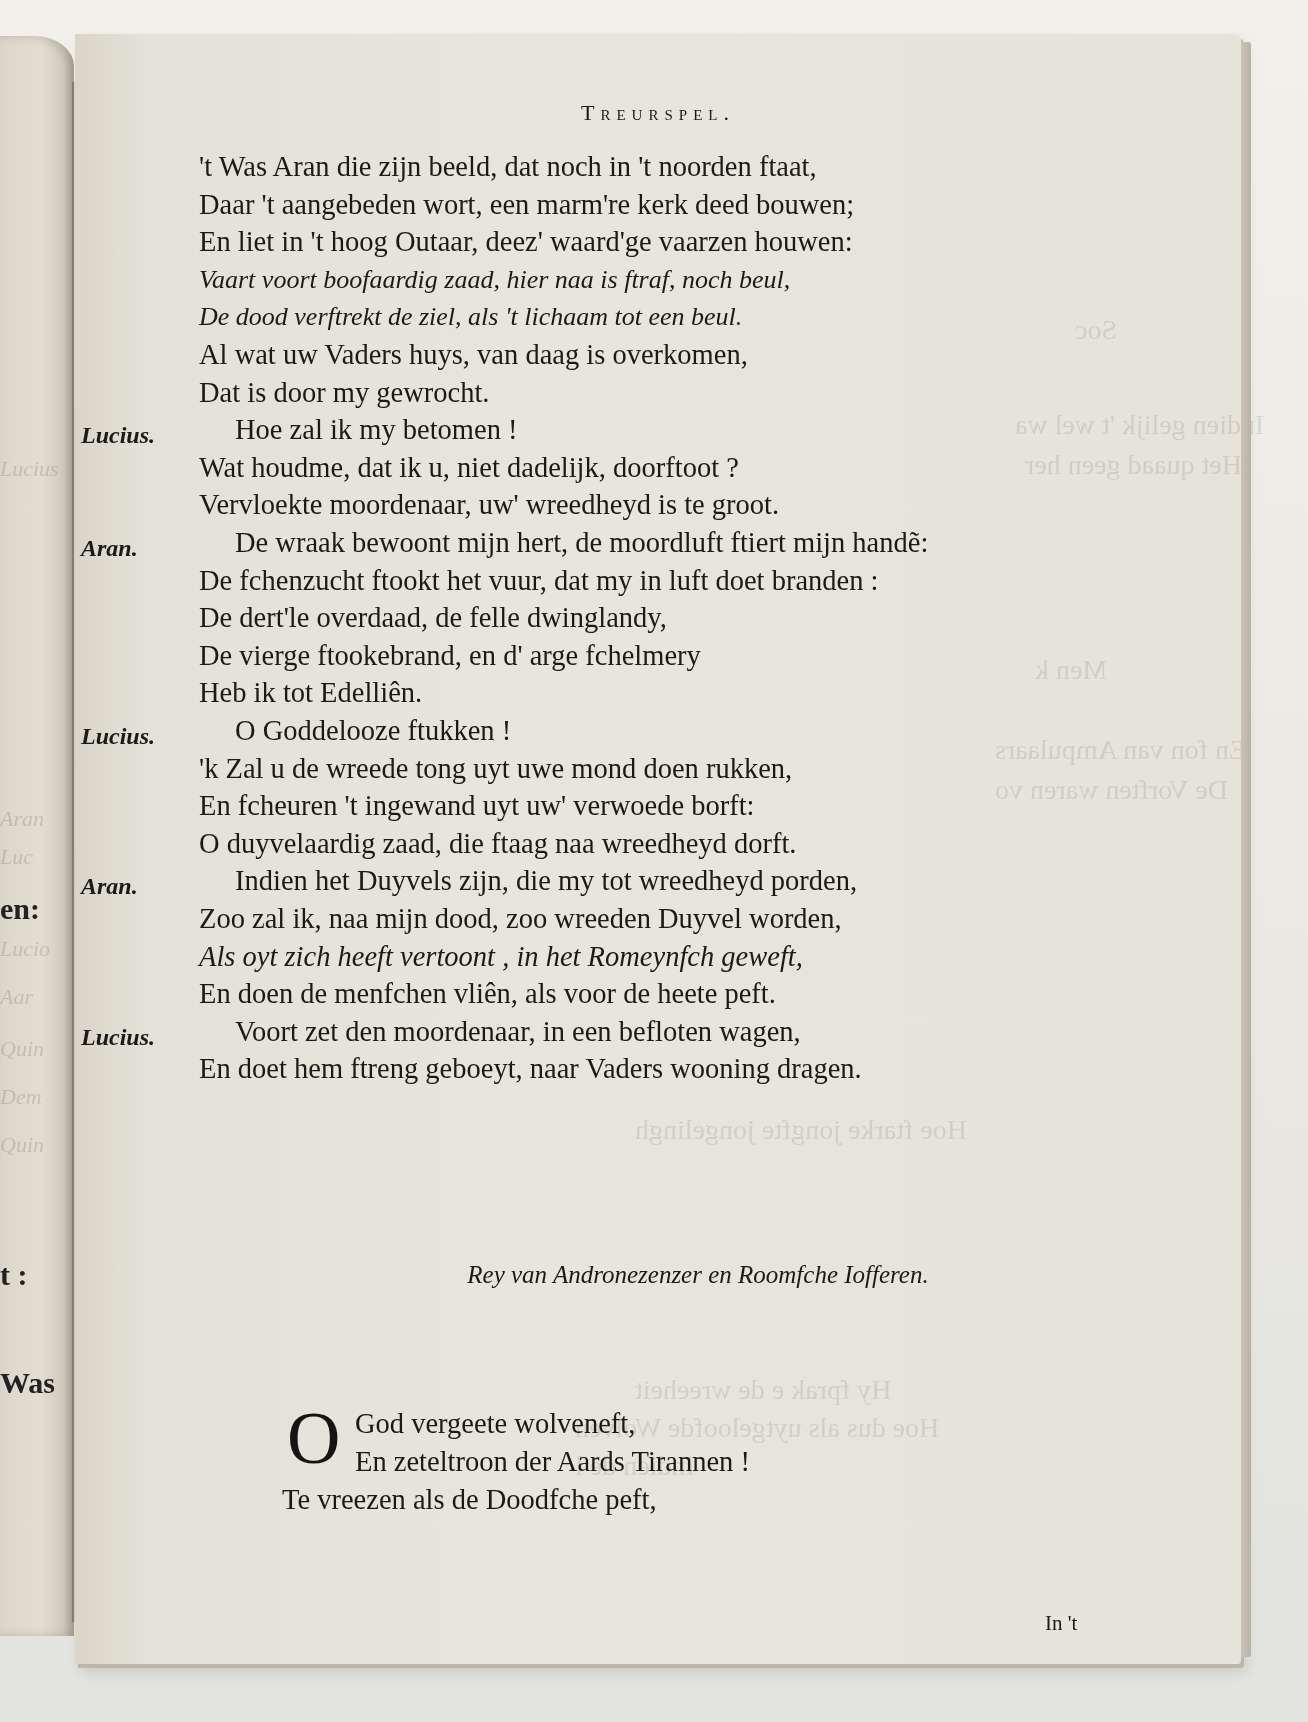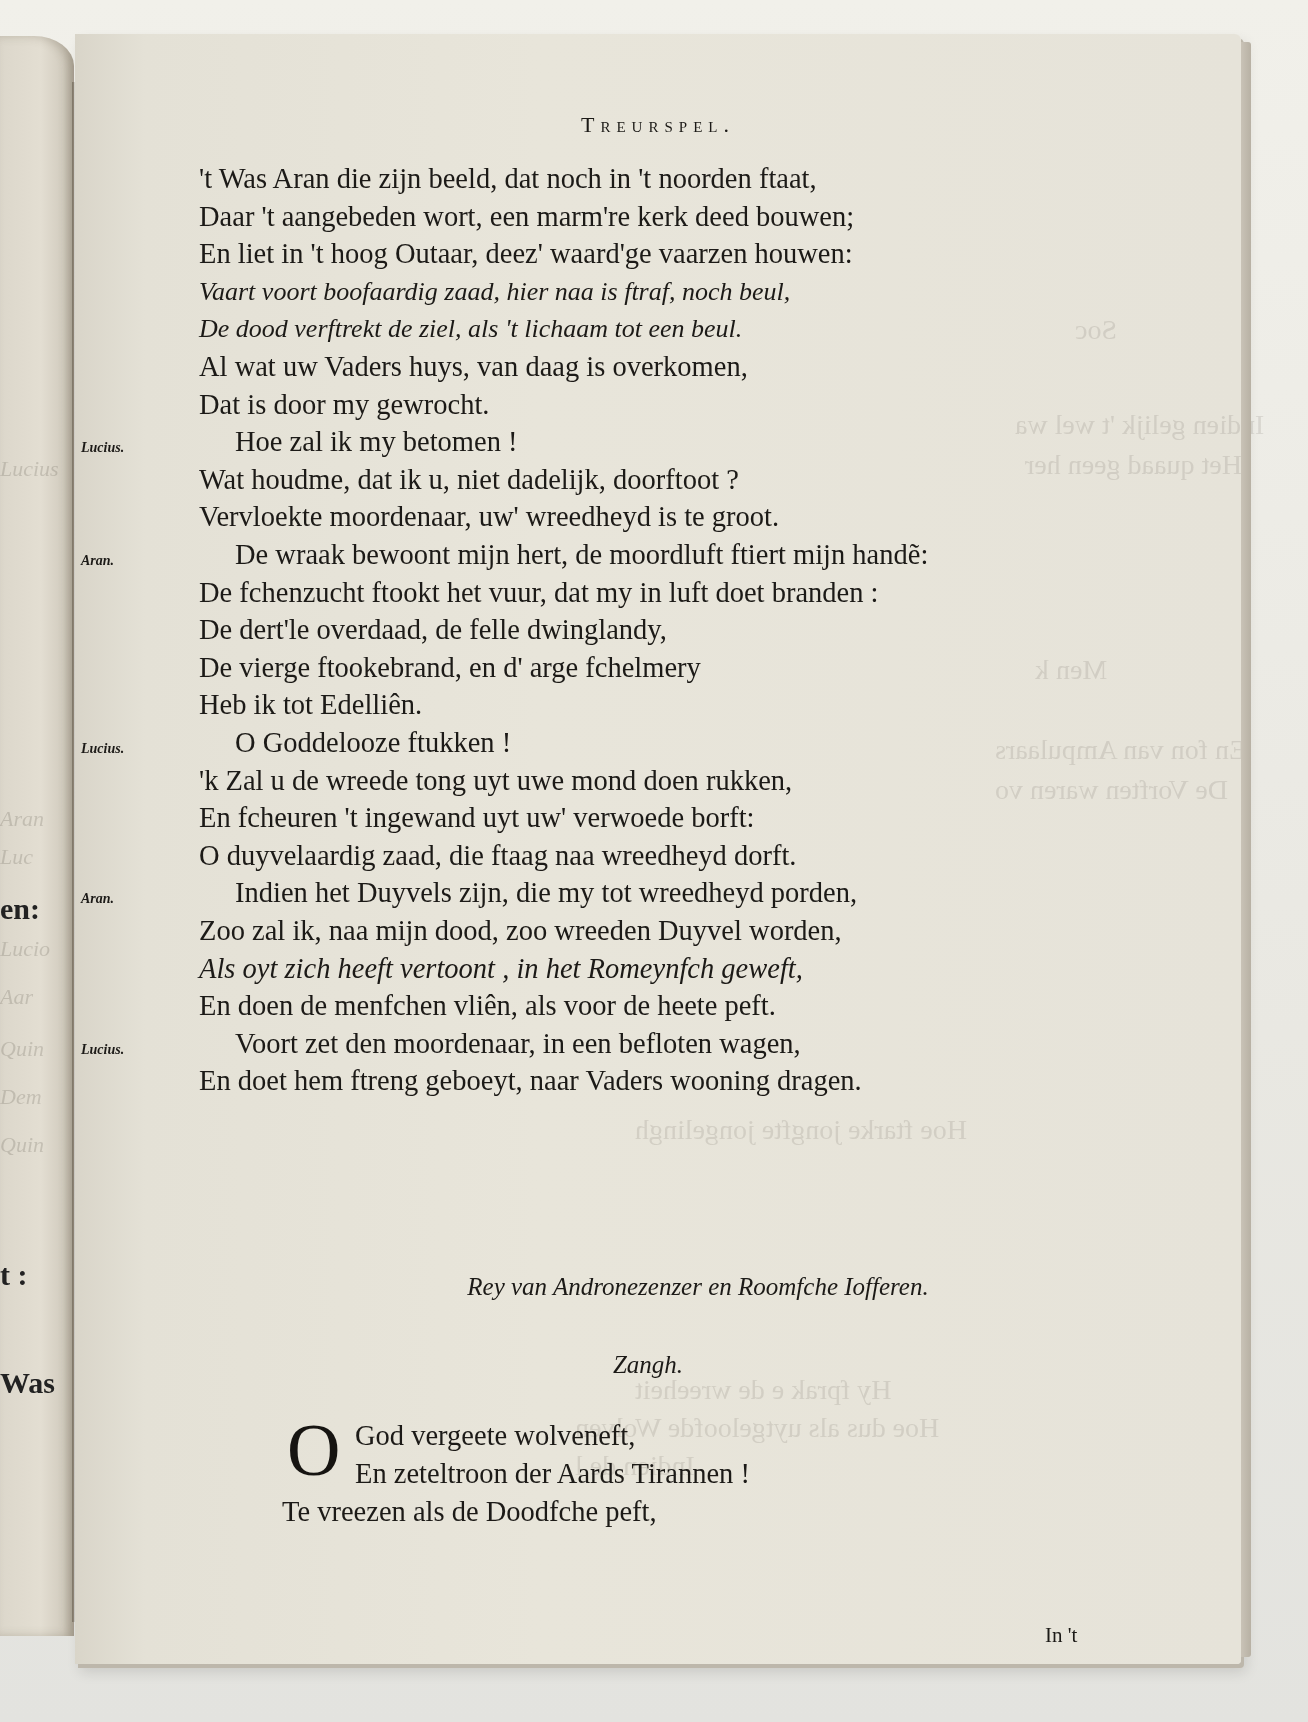--- a/index.html
+++ b/index.html
@@ -75,21 +75,21 @@
       right: -10px;
       top: 8px;
       width: 10px;
       height: 1615px;
       background: linear-gradient(90deg, #c9c3b7, #b8b1a4);
       border-radius: 0 3px 3px 0;
     }
     .content {
       position: absolute;
       left: 0;
-      top: 12px;
+      top: 0;
       width: 100%;
       height: 100%;
       color: #1c1a17;
     }
     .running-head {
       position: absolute;
       left: 0;
       width: 100%;
       top: 66px;
       text-align: center;
@@ -119,21 +119,21 @@
     }
     .line.italic {
       font-style: italic;
       font-size: 26px;
     }
     .speaker {
       position: absolute;
       left: 6px;
       font-style: italic;
       font-weight: bold;
-      font-size: 14px;
+      font-size: 24px;
       font-family: "Liberation Serif", serif;
     }
     .chorus-heading {
       position: absolute;
       left: 0;
       width: 100%;
       text-align: center;
       font-family: "Liberation Serif", serif;
       font-style: italic;
       font-size: 25px;
@@ -232,21 +232,20 @@
         <div class="line indent" style="top: 828.4px;">Indien het Duyvels zijn, die my tot wreedheyd porden,</div>
         <div class="line" style="top: 866px;">Zoo zal ik, naa mijn dood, zoo wreeden Duyvel worden,</div>
         <div class="line" style="top: 903.6px; font-style: italic;">Als oyt zich heeft vertoont , in het Romeynfch geweft,</div>
         <div class="line" style="top: 941.2px;">En doen de menfchen vliên, als voor de heete peft.</div>
         <div class="speaker" style="top: 984.8px;">Lucius.</div>
         <div class="line indent" style="top: 978.8px;">Voort zet den moordenaar, in een befloten wagen,</div>
         <div class="line" style="top: 1016.4px;">En doet hem ftreng geboeyt, naar Vaders wooning dragen.</div>
       </div>
 
     <div class="chorus-heading" style="top:1227px; left:40px;">Rey van Andronezenzer en Roomfche Iofferen.</div>
-    <div class="chorus-heading" style="top:1305px; left:-10px;">Zangh.</div>
 
     <div class="dropcap" style="left:212px; top:1367px;">O</div>
     <div class="song-line" style="left:280px; top:1374px;">God vergeete wolveneft,</div>
     <div class="song-line" style="left:280px; top:1412px;">En zeteltroon der Aards Tirannen !</div>
     <div class="song-line" style="left:207px; top:1450px;">Te vreezen als de Doodfche peft,</div>
 
     <div class="catchword" style="left:970px; top:1577px;">In 't</div>
   </div>
 </div>
 

